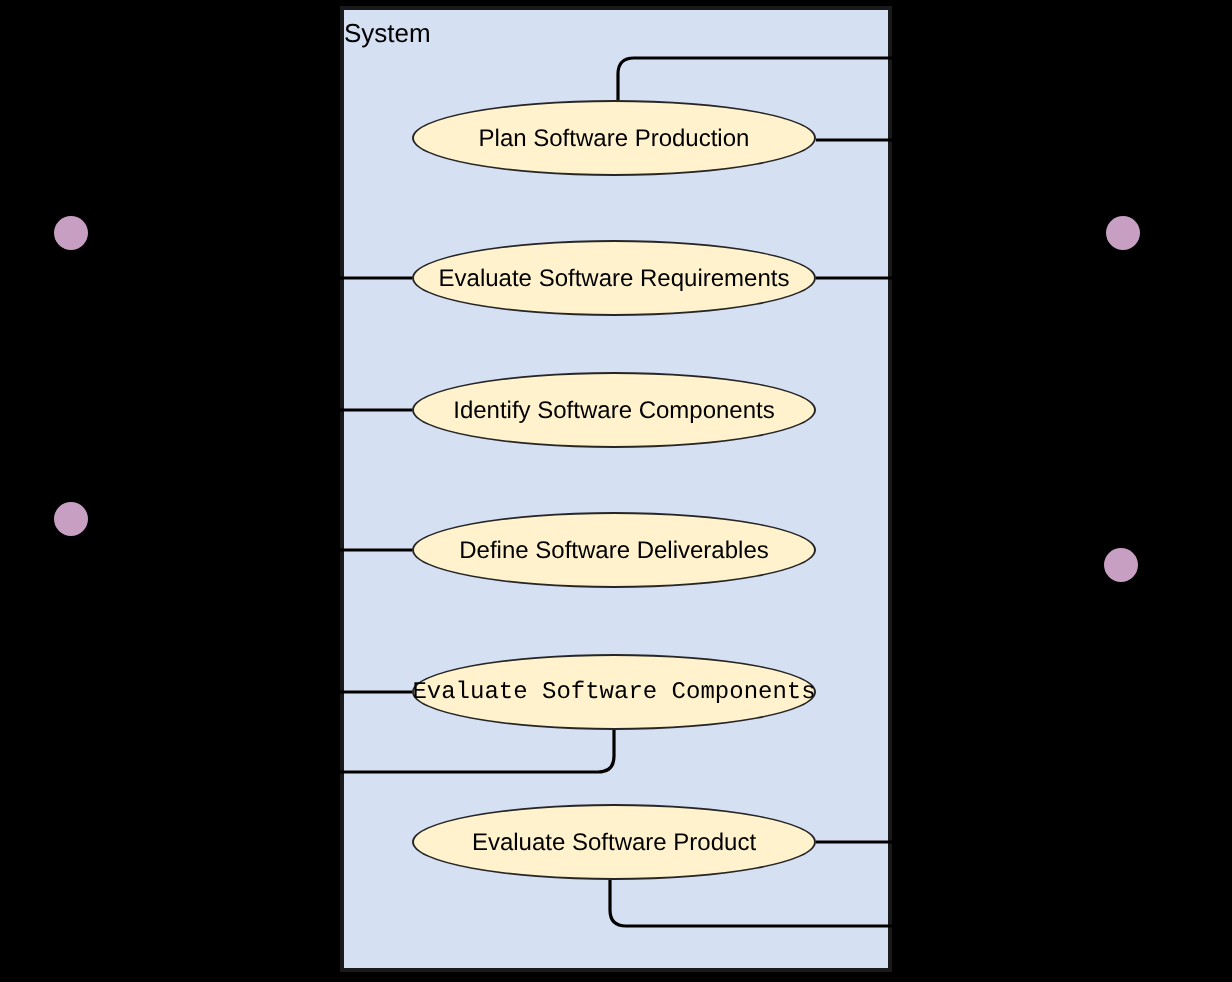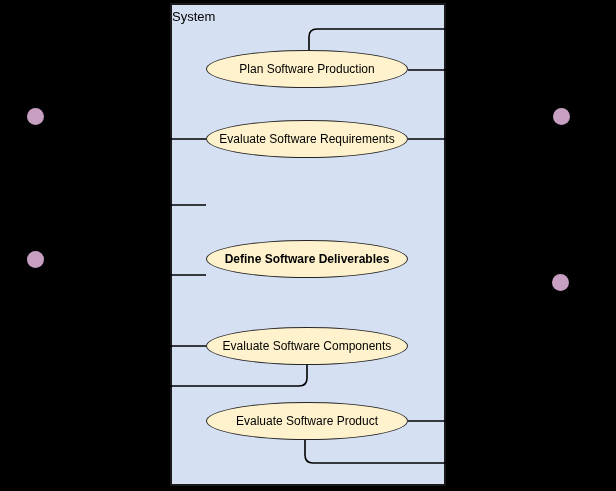--- a/index.html
+++ b/index.html
@@ -68,22 +68,22 @@
     display: flex;
     align-items: center;
     justify-content: center;
     font-size: 12px;
     color: var(--label-text);
     white-space: nowrap;
   }
   .uc1 { top: 50px; }
   .uc2 { top: 120px; }
   .uc3 { top: 186px; }
-  .uc4 { top: 240px; font-weight: bold; }
-  .uc5 { top: 327px; }
+  .uc4 { top: 256px; }
+  .uc5 { top: 327px; font-family: Liberation Mono, monospace; }
   .uc6 { top: 402px; }
   .actor-head {
     position: absolute;
     width: 17px;
     height: 17px;
     border-radius: 50%;
     background: var(--actor-head);
   }
   .ah-left-top { left: 27px; top: 108px; }
   .ah-left-bottom { left: 27px; top: 251px; }
@@ -111,20 +111,23 @@
     <path d="M408,421 L446,421"></path>
     <path d="M305,440 L305,455 Q305,463 313,463 L446,463"></path>
   </svg>
 
   <div class="usecase uc1">
     <span>Plan Software Production</span>
   </div>
   <div class="usecase uc2">
     <span>Evaluate Software Requirements</span>
   </div>
+  <div class="usecase uc3">
+    <span>Identify Software Components</span>
+  </div>
   <div class="usecase uc4">
     <span>Define Software Deliverables</span>
   </div>
   <div class="usecase uc5">
     <span>Evaluate Software Components</span>
   </div>
   <div class="usecase uc6">
     <span>Evaluate Software Product</span>
   </div>
 

